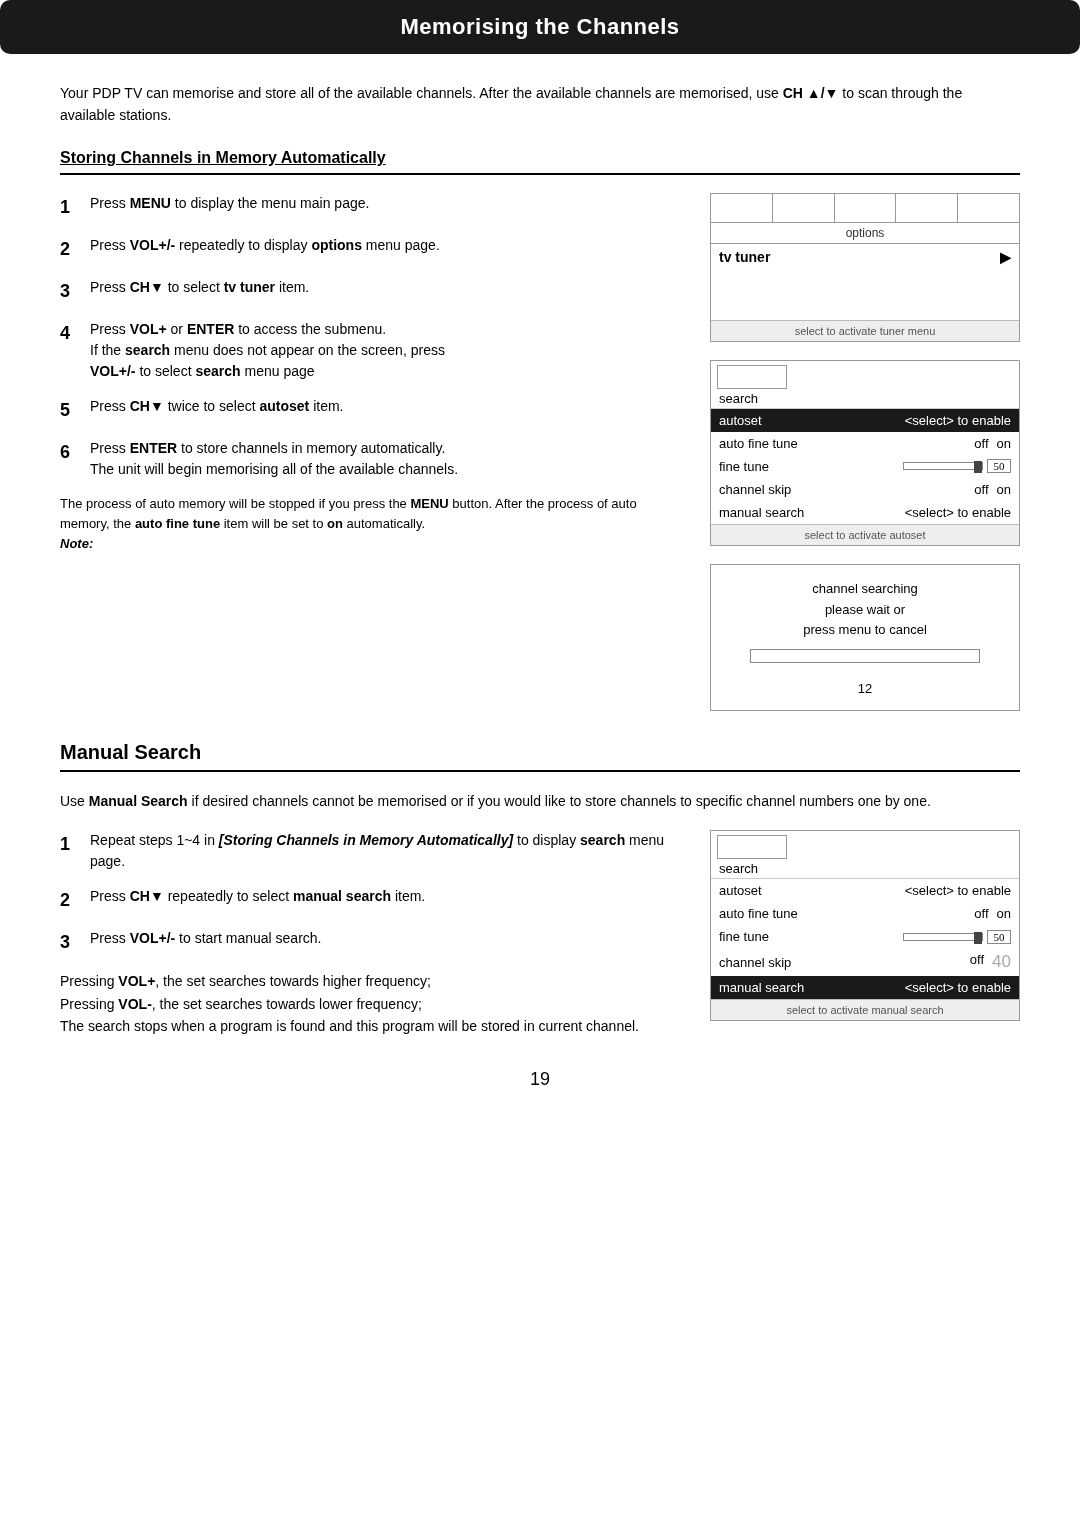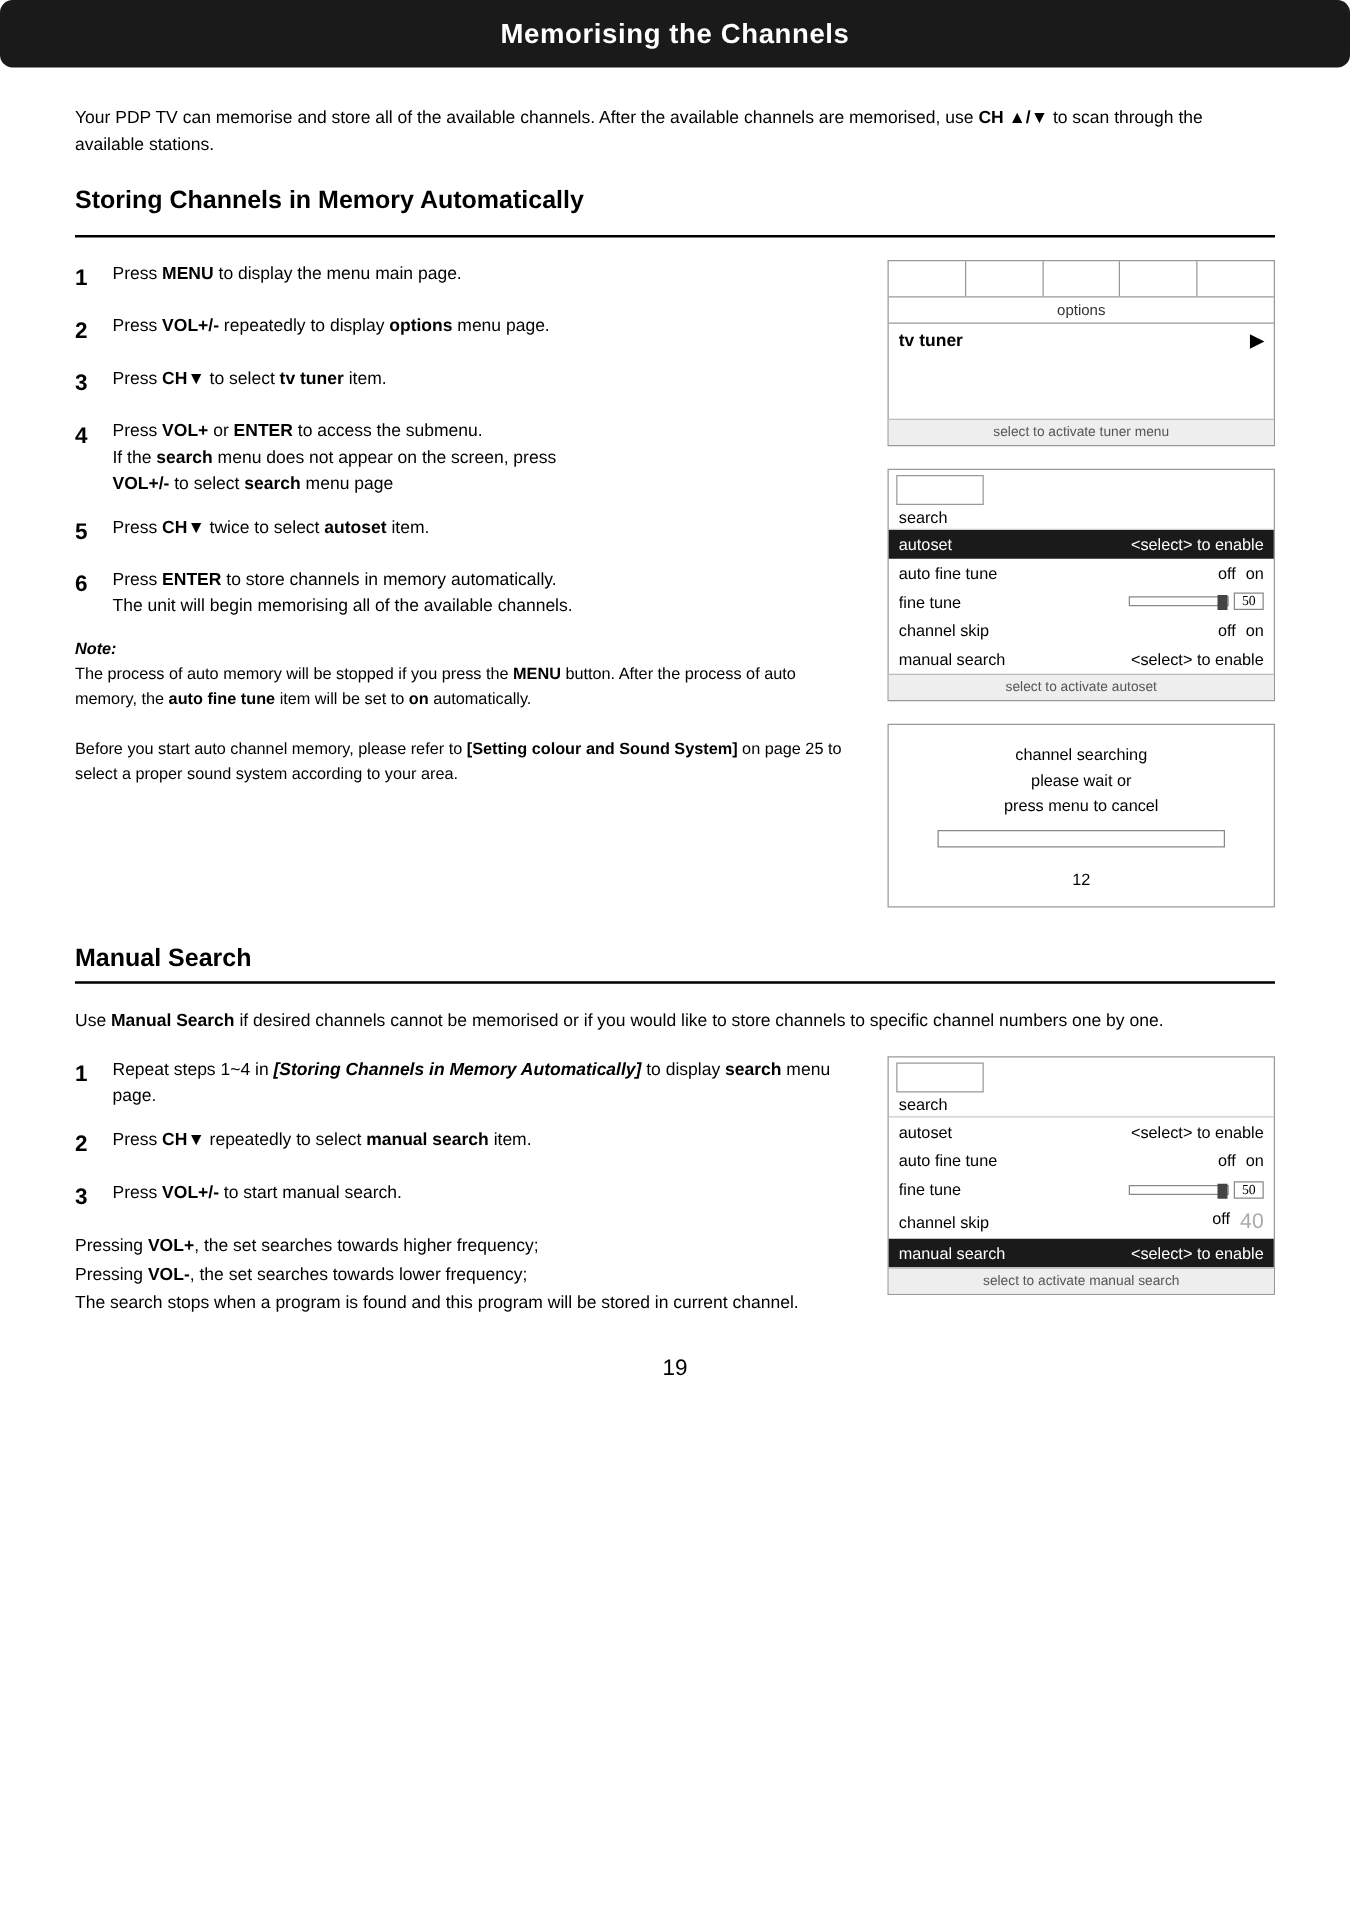--- a/index.html
+++ b/index.html
@@ -31,24 +31,25 @@
 
     
     .intro-para {
       font-size: 14px;
       line-height: 1.6;
       margin-bottom: 22px;
     }
 
     
     .section-heading {
-      font-size: 20px;
-      font-weight: bold;
-      margin-bottom: 16px;
+      font-size: 16px;
+      font-weight: bold;
+      margin-bottom: 6px;
       color: #000;
+      text-decoration: underline;
     }
 
     .section-divider {
       border: none;
       border-top: 2px solid #000;
       margin-bottom: 18px;
     }
 
     
     .section-layout {
@@ -302,24 +303,23 @@
 
       <div class="step">
         <span class="step-num">6</span>
         <div class="step-text">
           Press <b>ENTER</b> to store channels in memory automatically.<br>
           The unit will begin memorising all of the available channels.
         </div>
       </div>
 
       <div class="note-block">
+        <p>The process of auto memory will be stopped if you press the <b>MENU</b> button. After the process of auto memory, the <b>auto fine tune</b> item will be set to <b>on</b> automatically.</p>
         <p><span class="note-label">Note:</span></p>
-        <p>The process of auto memory will be stopped if you press the <b>MENU</b> button. After the process of auto memory, the <b>auto fine tune</b> item will be set to <b>on</b> automatically.</p>
         <br>
-        <p>Before you start auto channel memory, please refer to <b>[Setting colour and Sound System]</b> on page 25 to select a proper sound system according to your area.</p>
       </div>
 
     </div>
 
     <div class="right-col">
 
       <div class="ui-panel">
         <div class="ui-top-tabs-row">
           <div class="ui-top-tab"></div>
           <div class="ui-top-tab"></div>

